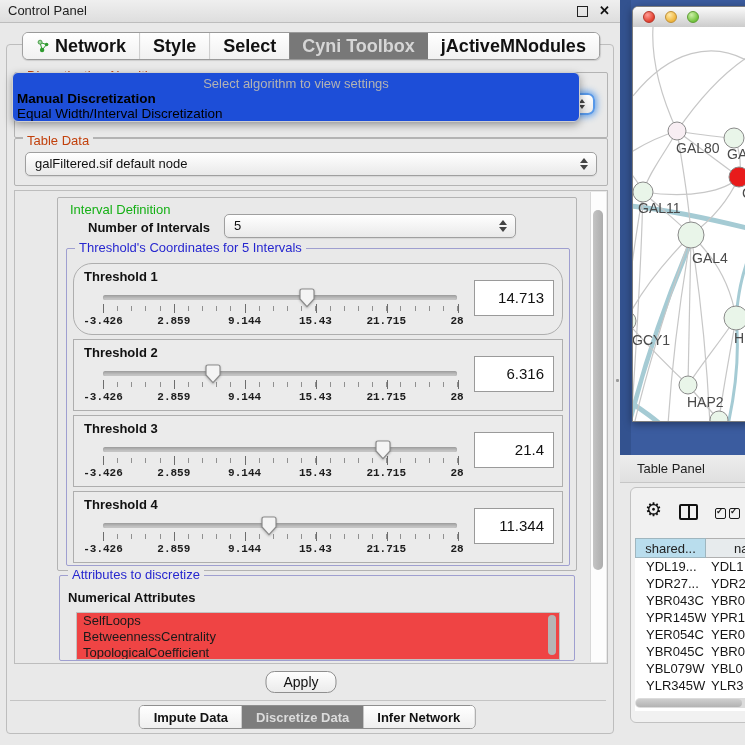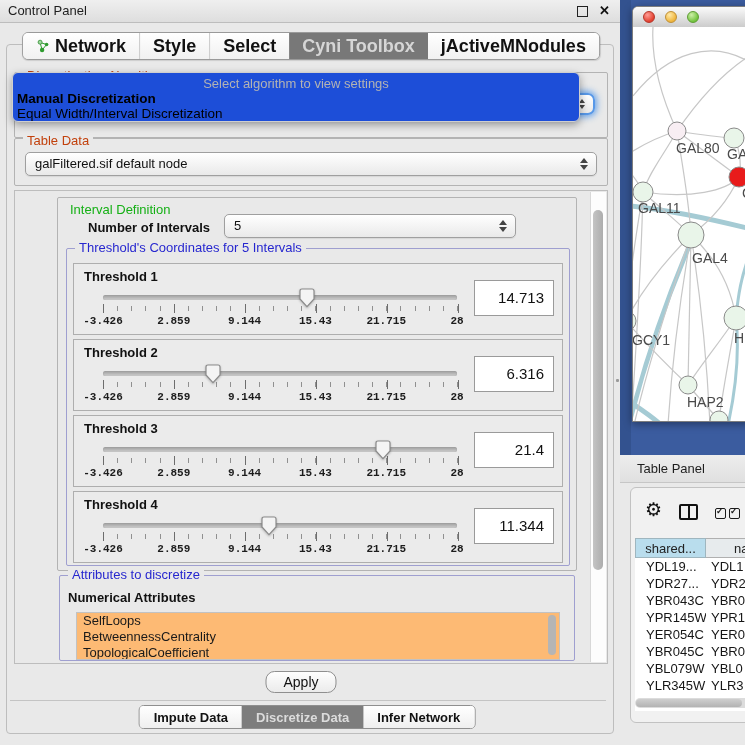--- a/index.html
+++ b/index.html
@@ -72,21 +72,21 @@
   .tlabels{position:absolute;left:0;top:27px;width:354px;height:14px;}
   .tl{position:absolute;width:60px;text-align:center;font-size:11px;font-weight:700;color:#1c1c1c;}
   .value-box{position:absolute;right:8px;top:16px;width:80px;height:36px;background:#fff;
       border:1px solid #9a9a9a;font-size:15px;line-height:34px;text-align:right;padding-right:9px;
       box-sizing:border-box;color:#111;}
 
   .noi-label{position:absolute;left:30px;top:22px;font-size:13px;font-weight:bold;color:#111;}
 
   
   .attr-sub{position:absolute;left:8px;top:14px;font-size:13px;font-weight:bold;color:#111;}
-  .listbox{position:absolute;left:16px;top:36px;width:482px;height:46px;background:#fdba74;
+  .listbox{position:absolute;left:16px;top:36px;width:482px;height:46px;background:#ef4444;
       border:1px solid #c2c2c2;overflow:hidden;}
   .litem{height:16px;line-height:16px;font-size:13px;color:#1a1a1a;padding-left:6px;}
   .lscroll{position:absolute;right:3px;top:2px;width:8px;height:40px;border-radius:4px;background:#b5b5b5;}
 
   
   .apply-btn{position:absolute;left:301px;top:671px;transform:translateX(-50%);height:22px;
       padding:0 17px;font-size:14px;color:#111;background:linear-gradient(#fefefe,#ebebeb);
       border:1px solid #8f8f8f;border-radius:9px;line-height:20px;}
   .footer-line{position:absolute;left:10px;top:700px;width:596px;border-top:1px solid #c4c4c4;}
   .bottom-tabs{position:absolute;left:307px;top:705px;transform:translateX(-50%);
@@ -212,21 +212,21 @@
         <span>5</span>
         <span class="arrows">
           <span class="arr-up"></span>
             <span class="arr-dn"></span>
         </span>
       </div>
 
       <div class="group" style="left:8px;top:50px;width:502px;height:316px;border-color:#9f9fd0;">
         <span class="gtitle gt-blue" style="top:-9px;">Threshold's Coordinates for 5 Intervals</span>
         <div id="thresholds-list">
-            <div class="thr-panel" style="top: 14px;">
+            <div class="thr-panel" style="top: 14px; border-radius: 19px;">
               <div class="thr-title">Threshold 1</div>
               <div class="slider">
                 <div class="track"></div>
                 <svg class="thumb" style="left:calc(57.7% - 8px)" width="16" height="20" viewBox="0 0 16 20">
                   <path d="M3 1 H13 Q15 1 15 3 V11 L8 18.6 L1 11 V3 Q1 1 3 1 Z" fill="#f4f4f4" stroke="#8b8b8b" stroke-width="1.2"></path>
                 </svg>
                 <div class="ticks">
                   <span class="maj" style="left:0%"></span>
                   <span class="maj" style="left:20%"></span>
                   <span class="maj" style="left:40%"></span>

